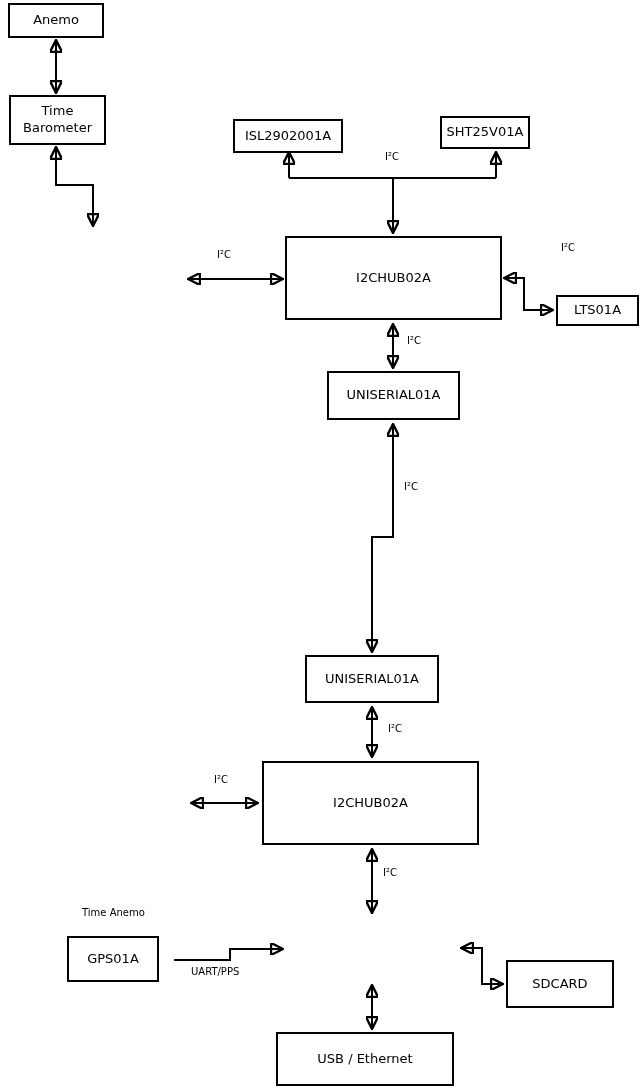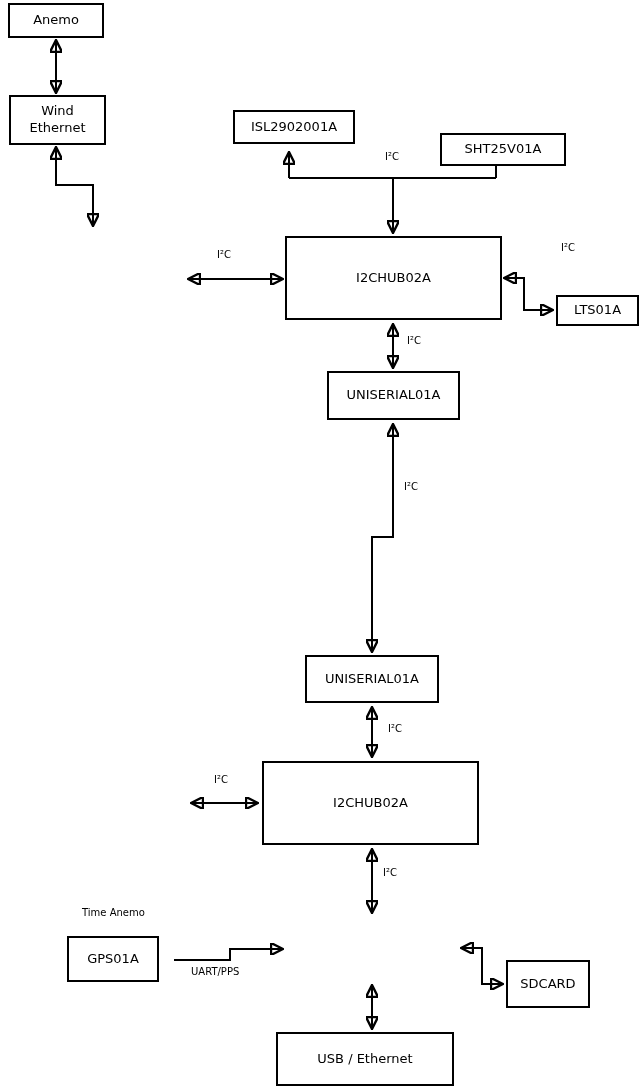--- a/index.html
+++ b/index.html
@@ -99,30 +99,30 @@
 
     <path d="M 372 1029 L 372 985" marker-end="url(#ah)"></path>
     <path d="M 372 985 L 372 1029" marker-end="url(#ah)"></path>
   </svg>
 
   <div class="node" style="left:8px; top:3px; width:96px; height:35px">
     <span>Anemo</span>
   </div>
 
   <div class="node" style="left:9px; top:95px; width:97px; height:50px">
-    <span>Wind</span>
-    <span>Ethernet</span>
+    <span>Time</span>
+    <span>Barometer</span>
   </div>
 
 
-  <div class="node" style="left:233px; top:110px; width:122px; height:34px">
+  <div class="node" style="left:233px; top:119px; width:110px; height:34px">
     <span>ISL2902001A</span>
   </div>
 
-  <div class="node" style="left:440px; top:133px; width:126px; height:33px">
+  <div class="node" style="left:440px; top:116px; width:90px; height:33px">
     <span>SHT25V01A</span>
   </div>
 
   <div class="node" style="left:285px; top:236px; width:217px; height:84px">
     <span>I2CHUB02A</span>
   </div>
 
   <div class="node" style="left:556px; top:295px; width:83px; height:31px">
     <span>LTS01A</span>
   </div>
@@ -138,21 +138,21 @@
   <div class="node" style="left:262px; top:761px; width:217px; height:84px">
     <span>I2CHUB02A</span>
   </div>
 
 
 
   <div class="node" style="left:67px; top:936px; width:92px; height:46px">
     <span>GPS01A</span>
   </div>
 
-  <div class="node" style="left:506px; top:960px; width:84px; height:48px">
+  <div class="node" style="left:506px; top:960px; width:108px; height:48px">
     <span>SDCARD</span>
   </div>
 
   <div class="node" style="left:276px; top:1032px; width:178px; height:54px">
     <span>USB / Ethernet</span>
   </div>
 
   <span class="edge-label" style="left:217px; top:249px">I²C</span>
   <span class="edge-label" style="left:385px; top:151px">I²C</span>
   <span class="edge-label" style="left:561px; top:242px">I²C</span>

